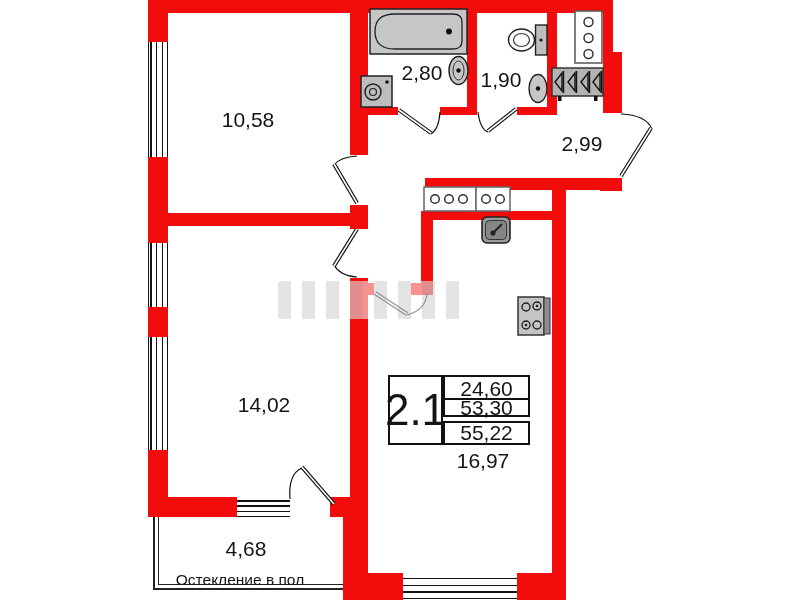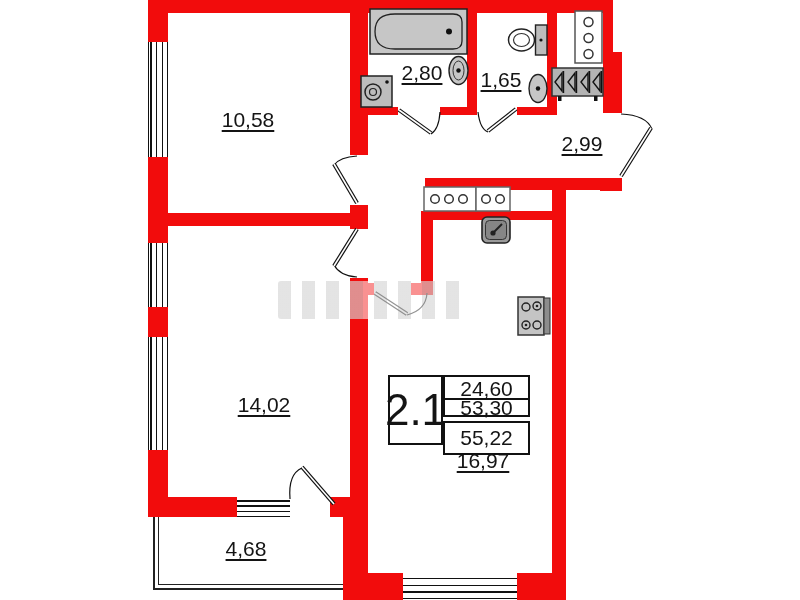--- a/index.html
+++ b/index.html
@@ -18,21 +18,21 @@
     background-position-x:2px}
   .hwin{position:absolute;background:#fff;
     background-image:repeating-linear-gradient(180deg,#111 0 1.5px,transparent 1.5px 6.6px);
     background-position-y:1px}
   .hwin-sm{position:absolute;background:#fff;
     background-image:repeating-linear-gradient(180deg,#111 0 1.5px,transparent 1.5px 5.3px);
     background-position-y:1px}
   .bal-line{position:absolute;border-left:2px solid #222;border-bottom:2px solid #222}
   .bal-line2{position:absolute;border-left:1.5px solid #222;border-bottom:1.5px solid #222}
   .lbl{position:absolute;transform:translate(-50%,-50%);font-size:21px;
-    text-decoration:underline;text-underline-offset:3px;white-space:nowrap}
+    text-underline-offset:3px;white-space:nowrap}
   .note{position:absolute;transform:translate(-50%,-50%);font-size:15.5px;white-space:nowrap}
   .fx{position:absolute}
   .tcell{position:absolute;border:2.5px solid #111;background:#fff;display:flex;
     align-items:center;justify-content:center}
   .watermark{position:absolute;left:278px;top:281px;width:190px;height:38px;
     background-color:rgba(255,255,255,0.55);
     background-image:repeating-linear-gradient(90deg,rgba(130,130,130,0.22) 0 13px,rgba(255,255,255,0) 13px 24px);
     border-radius:3px}
   svg{display:block}
 </style>
@@ -200,32 +200,33 @@
         <circle cx="20" cy="29" r="4"></circle>
     </g>
     <circle cx="20" cy="10" r="1.3" fill="#222"></circle>
     <circle cx="9" cy="29" r="1.3" fill="#222"></circle>
   </svg>
 
   <div class="watermark"></div>
 
   <div class="lbl" style="left:248px;top:120px">10,58</div>
   <div class="lbl" style="left:422px;top:73px">2,80</div>
-  <div class="lbl" style="left:501px;top:80px">1,65</div>
+  <div class="lbl" style="left:501px;top:80px">1,90</div>
   <div class="lbl" style="left:582px;top:144px">2,99</div>
   <div class="lbl" style="left:264px;top:405px">14,02</div>
   <div class="lbl" style="left:483px;top:461px">16,97</div>
   <div class="lbl" style="left:246px;top:549px">4,68</div>
+  <div class="note" style="left:240px;top:580px">Остекление в пол</div>
 
   <div class="tcell" style="left:388px;top:375px;width:55px;height:70px;font-size:44px">
     <span>2.1</span>
   </div>
   <div class="tcell" style="left:443px;top:375px;width:87px;height:27px;font-size:21px">
     <span>24,60</span>
   </div>
   <div class="tcell" style="left:443px;top:398px;width:87px;height:19px;font-size:21px">
     <span>53,30</span>
   </div>
-  <div class="tcell" style="left:443px;top:421px;width:87px;height:34px;font-size:21px">
+  <div class="tcell" style="left:443px;top:421px;width:87px;height:24px;font-size:21px">
     <span>55,22</span>
   </div>
 
 </div>
 
 </body></html>

